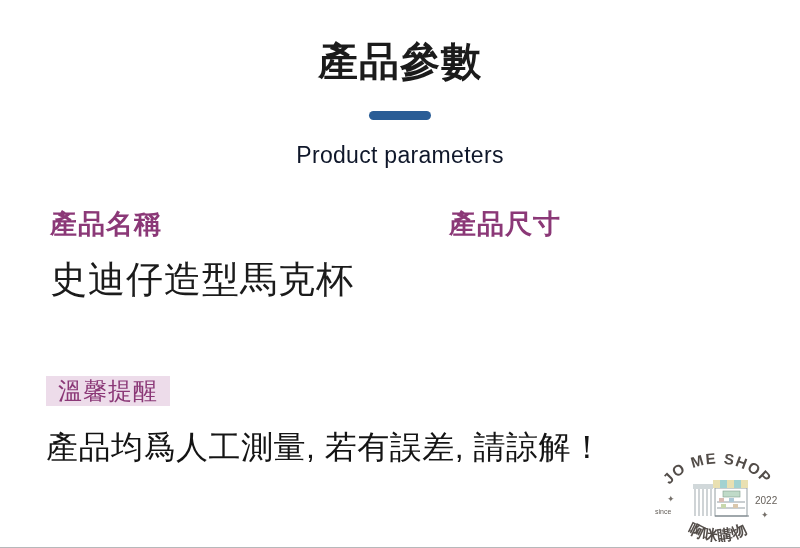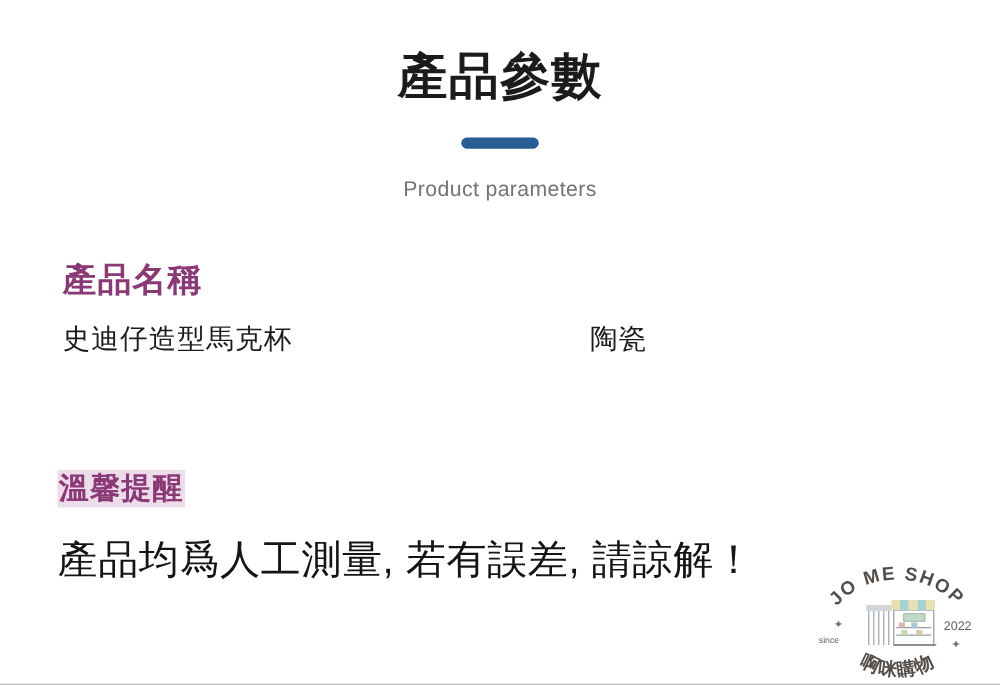--- a/index.html
+++ b/index.html
@@ -46,22 +46,22 @@
     height: 9px;
     border-radius: 5px;
     background: #2a5d96;
   }
   .subtitle {
     position: absolute;
     left: 0;
     top: 142px;
     width: 800px;
     text-align: center;
-    font-size: 17px;
-    color: #737373;
+    font-size: 23px;
+    color: #0f172a;
     letter-spacing: 0.3px;
     font-weight: 400;
   }
 
   
   .param-table {
     position: absolute;
     left: 40px;
     top: 208px;
     width: 720px;
@@ -75,44 +75,44 @@
   .col-mat    { width: 170px; text-align: center; }
 
   .hdr {
     font-size: 27px;
     font-weight: 700;
     color: #8b3877;
     letter-spacing: 1px;
     line-height: 1.2;
   }
   .val {
-    font-size: 22px;
+    font-size: 37px;
     font-weight: 400;
     color: #1b1b1b;
     letter-spacing: 1px;
     line-height: 1.2;
   }
   .row-values { margin-top: 18px; }
 
   
   .reminder {
     position: absolute;
     left: 46px;
     top: 376px;
     width: 720px;
   }
   .reminder-label {
     display: inline-block;
     font-size: 24px;
-    font-weight: 700;
+    font-weight: 400;
     color: #8b3877;
     background: #eddcea;
     letter-spacing: 1px;
     line-height: 1.25;
-    padding: 0 1px;
+    padding: 0 12px;
   }
   .reminder-text {
     margin-top: 22px;
     font-size: 32px;
     font-weight: 400;
     color: #141414;
     letter-spacing: 0.5px;
     line-height: 1.2;
     white-space: nowrap;
   }
@@ -138,25 +138,25 @@
   <div class="divider-wrap">
     <span class="divider" style="background: rgb(42, 93, 150);"></span>
   </div>
 
   <div class="subtitle">Product parameters</div>
 
   <div class="param-table">
 
     <div class="param-row row-headers">
       <div class="hdr col-name">產品名稱</div>
+      <div class="hdr col-size">產品尺寸</div>
     </div>
 
     <div class="param-row row-values">
       <div class="val col-name">史迪仔造型馬克杯</div>
-      <div class="val col-mat">陶瓷</div>
     </div>
 
   </div>
 
   <div class="reminder">
     <div class="reminder-label">溫馨提醒</div>
     <div class="reminder-text">產品均爲人工測量, 若有誤差, 請諒解！</div>
   </div>
 
   <div class="logo">

